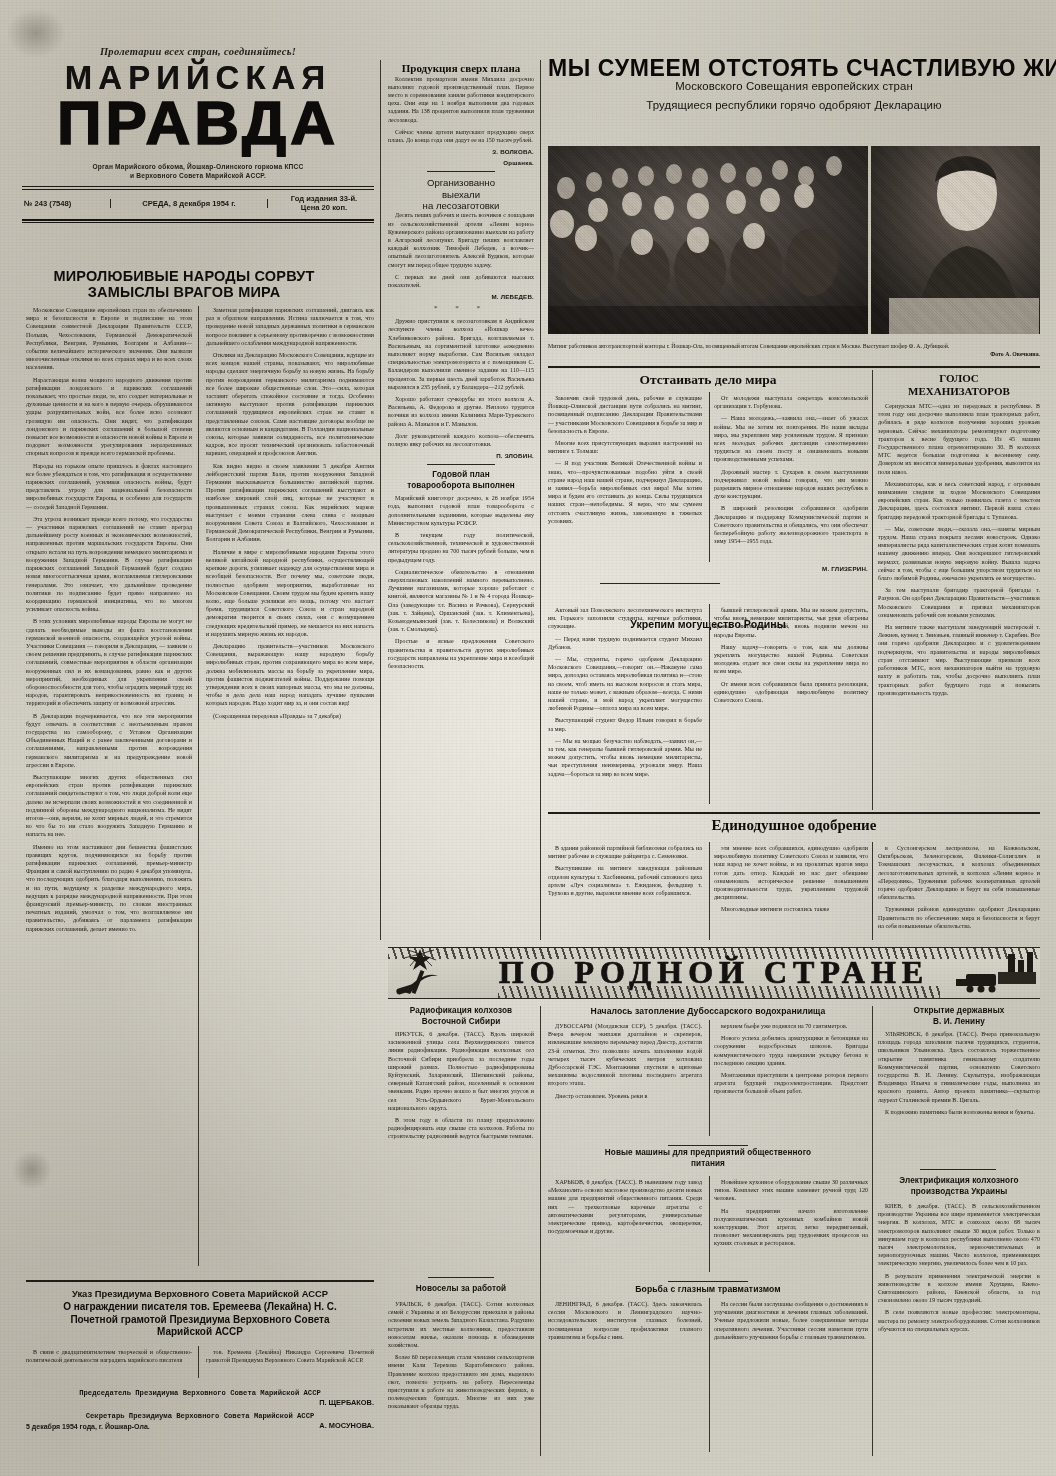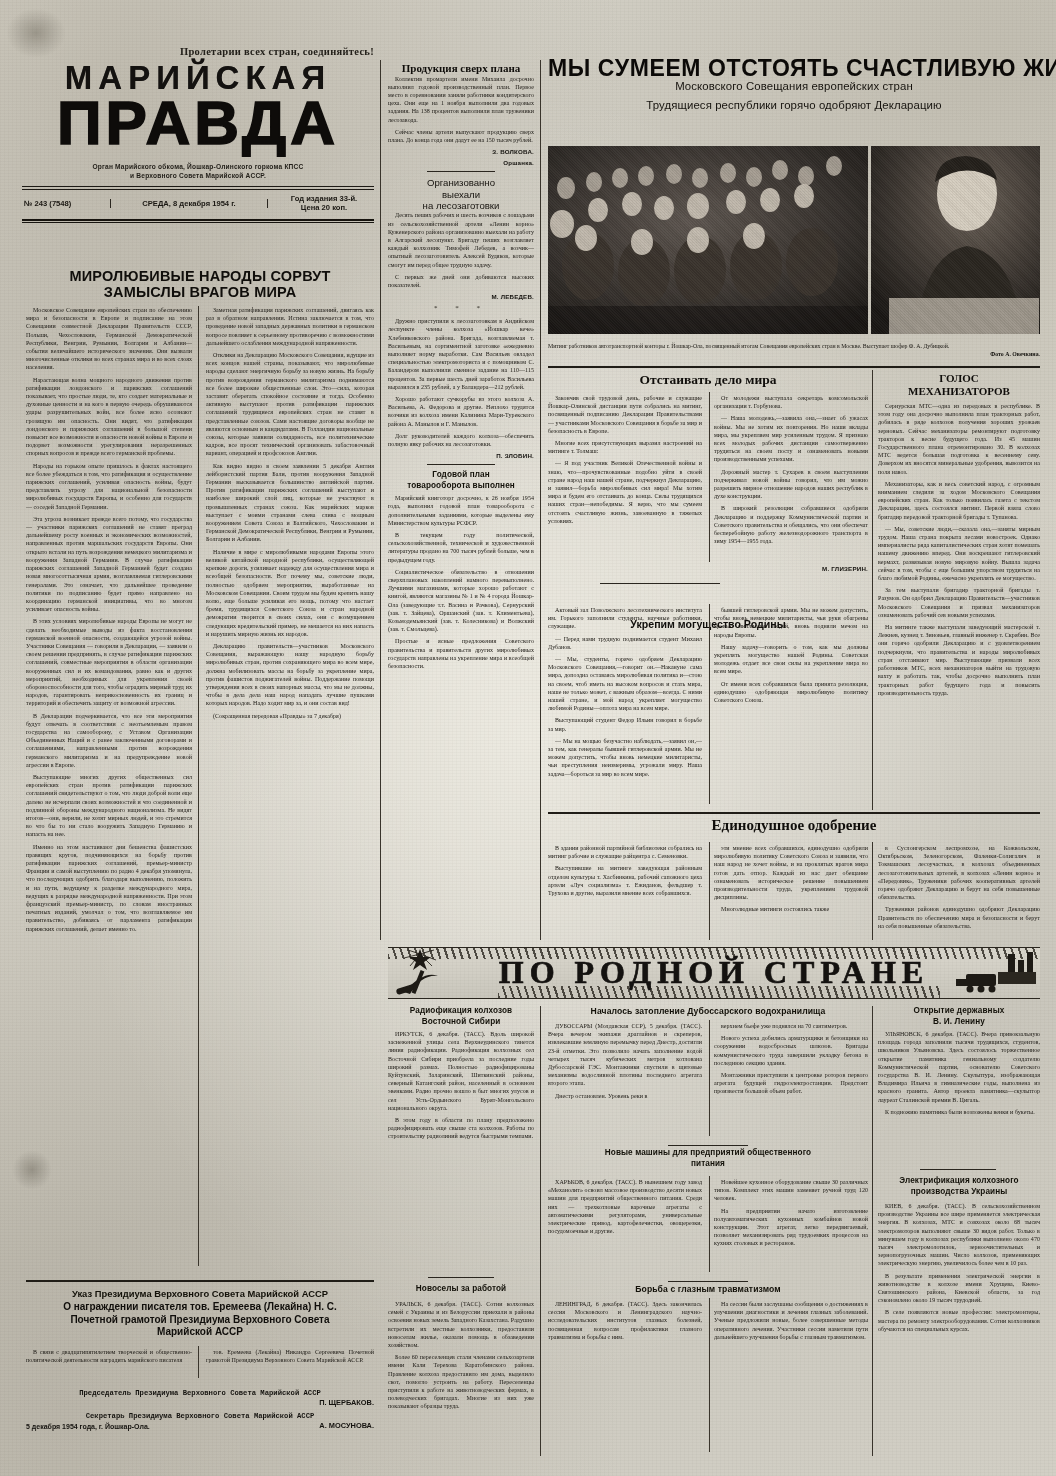--- a/index.html
+++ b/index.html
@@ -41,21 +41,21 @@
   }
   .col-text p{margin:0 0 4px 0;text-indent:7px;}
   .sig{text-align:right;font-weight:bold;font-size:6.2px;margin:3px 0 4px 0;
        font-family:"Liberation Sans",sans-serif;letter-spacing:.2px;}
   .rule{height:0;border-top:1.1px solid #2a261f;margin:5px auto;width:46%;}
   .stars{text-align:center;letter-spacing:8px;font-size:7px;margin:4px 0 5px;color:#2a261f;}
 
   
   #masthead{position:absolute;left:22px;top:46px;width:352px;}
   .slogan{
-    text-align:right;font-weight:bold;
+    text-align:center;font-style:italic;font-weight:bold;
     font-family:"Liberation Serif",serif;
     font-size:10.5px;letter-spacing:.3px;color:#23201a;
   }
   .nameplate1{
     text-align:center;font-family:"Liberation Sans",sans-serif;
     font-weight:bold;font-size:33px;letter-spacing:6px;
     color:#141210;margin-top:4px;line-height:34px;
     text-shadow:0 0 .6px rgba(0,0,0,.6);
   }
   .nameplate2{
@@ -260,21 +260,21 @@
       <rect x="18" y="152" width="150" height="36" fill="#c6beb0" opacity=".75"></rect>
     </svg>
     <div class="ph-grain"></div>
   </div>
 
   <div style="position:absolute;left:548px;top:340px;width:492px;">
     <div class="caption">Митинг работников автотранспортной конторы г. Йошкар-Ола, посвященный итогам Совещания европейских стран в Москве. Выступает шофер Ф. А. Дубицкой.</div>
     <div class="photo-credit">Фото А. Овечкина.</div>
   </div>
 
-  <div style="position:absolute;left:26px;top:268px;width:348px;">
+  <div style="position:absolute;left:10px;top:268px;width:348px;">
     <div class="hl-main">МИРОЛЮБИВЫЕ НАРОДЫ СОРВУТ</div>
     <div class="hl-main">ЗАМЫСЛЫ ВРАГОВ МИРА</div>
   </div>
 
   <div class="col-text" id="edit-c1" style="position:absolute;left:26px;top:306px;width:166px;height:960px;overflow:hidden;">
       <p>Московское Совещание европейских стран по обеспечению мира и безопасности в Европе и подписание на этом Совещании совместной Декларации Правительств СССР, Польши, Чехословакии, Германской Демократической Республики, Венгрии, Румынии, Болгарии и Албании—события величайшего исторического значения. Они вызвали многочисленные отклики во всех странах мира и во всех слоях населения.</p>
       <p>Нарастающая волна мощного народного движения против ратификации лондонского и парижских соглашений показывает, что простые люди, те, кто создает материальные и духовные ценности и на кого в первую очередь обрушиваются удары разрушительных войн, все более ясно осознают грозящую им опасность. Они видят, что ратификация лондонского и парижских соглашений в большой степени повысит все возможности и опасности новой войны в Европе и подорвет возможности урегулирования неразрешенных спорных вопросов и прежде всего германской проблемы.</p>
       <p>Народы на горьком опыте пришлось в фактах настоящего все более убеждаться в том, что ратификация и осуществление парижских соглашений, усиливая опасность войны, будут представлять угрозу для национальной безопасности миролюбивых государств Европы, и особенно для государств — соседей Западной Германии.</p>
       <p>Эта угроза возникает прежде всего потому, что государства — участники парижских соглашений не ставят преград дальнейшему росту военных и экономических возможностей, направленных против маршальских государств Европы. Они открыто встали на путь возрождения немецкого милитаризма и вооружения Западной Германии. В случае ратификации парижских соглашений Западной Германией будет создана новая многосоттысячная армия, возглавляемая гитлеровскими генералами. Это означает, что дальнейшее проведение политики по подписанию будет прямо направлено на координацию германской инициативы, что во многом усиливает опасность войны.</p>
       <p>В этих условиях миролюбивые народы Европы не могут не сделать необходимые выводы из факта восстановления германской военной опасности, создающейся угрозой войны. Участники Совещания — говорили в Декларации, — заявили о своем решении предпринять, в случае ратификации парижских соглашений, совместные мероприятия в области организации вооруженных сил и их командования, равно как и других мероприятий, необходимых для укрепления своей обороноспособности для того, чтобы оградить мирный труд их народов, гарантировать неприкосновенность их границ и территорий и обеспечить защиту от возможной агрессии.</p>

